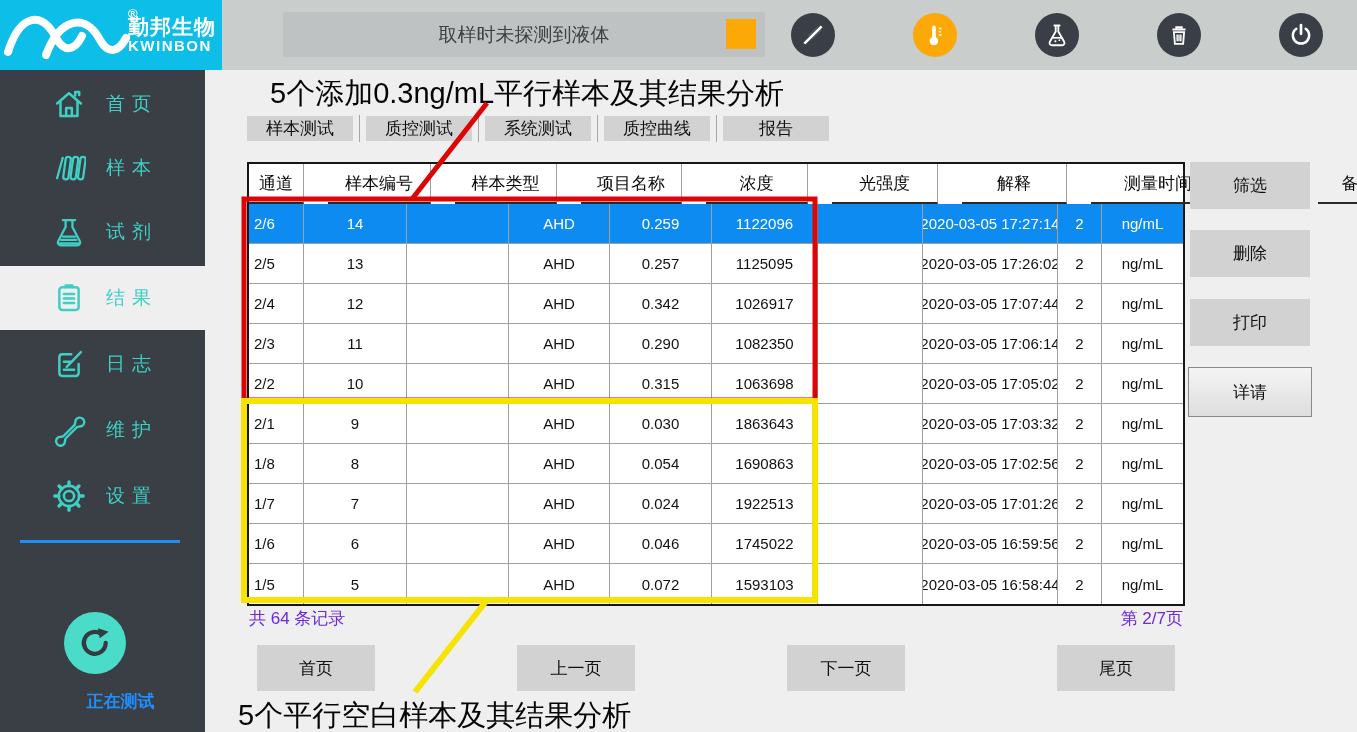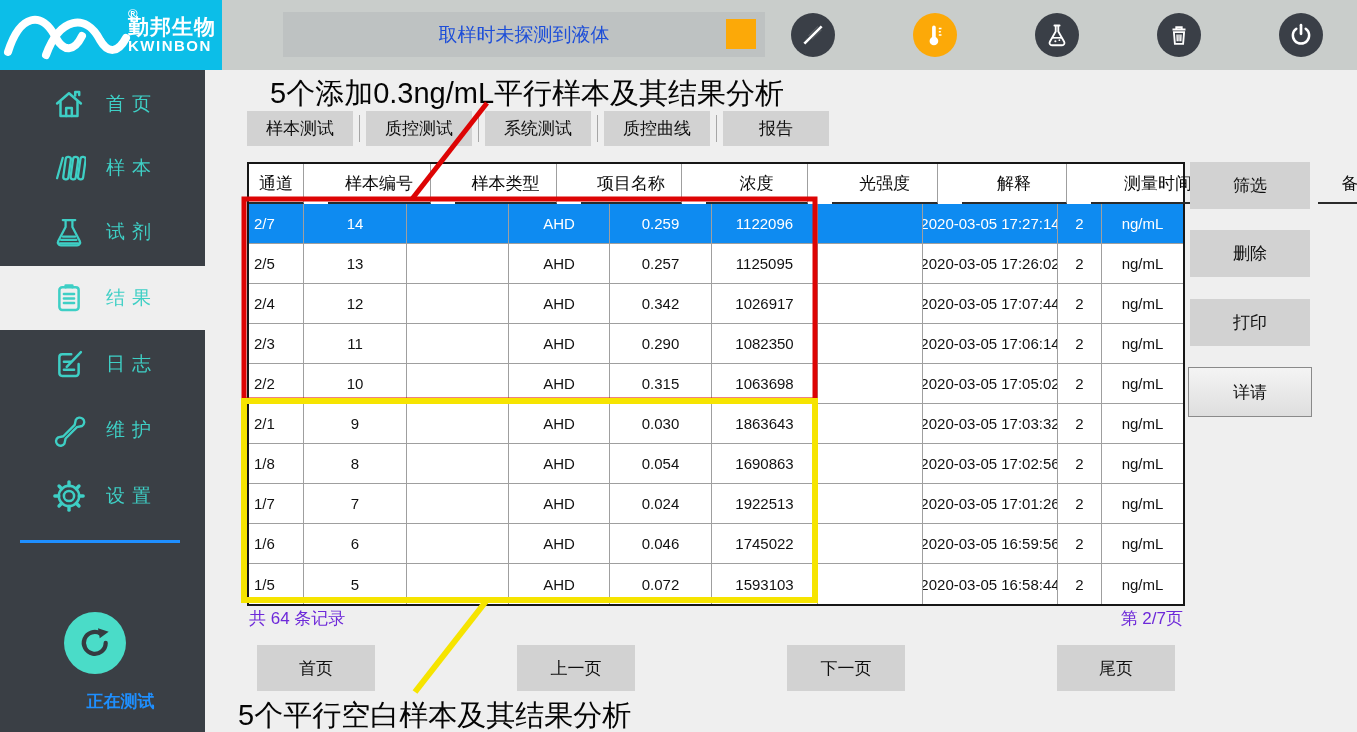--- a/index.html
+++ b/index.html
@@ -9,21 +9,21 @@
 
   
   .topbar { position:absolute; left:222px; top:0; width:1135px; height:70px; background:#c9cdcb; }
   .logo-block { position:absolute; left:0; top:0; width:222px; height:70px; background:#0cbee8; display:flex; align-items:center; }
   .logo-swoosh { margin-left:2px; }
   .logo-text { display:flex; flex-direction:column; margin-left:-14px; line-height:1.05; }
   .logo-cn { color:#fff; font-size:21px; font-weight:bold; letter-spacing:1px; }
   .logo-en { color:#fff; font-size:15px; font-weight:bold; letter-spacing:1.5px; }
   .logo-reg { position:absolute; left:128px; top:6px; color:#fff; font-size:13px; font-weight:bold; }
   .status-box { position:absolute; left:283px; top:12px; width:482px; height:45px; background:#bec2c2; display:flex; align-items:center; justify-content:center; }
-  .status-text { font-size:19px; color:#1d4ed8; }
+  .status-text { font-size:19px; color:#404040; }
   .status-square { position:absolute; right:9px; top:7px; width:30px; height:30px; background:#fca908; }
   .circle-icon { position:absolute; top:13px; width:44px; height:44px; border-radius:50%; background:#3a3f47; display:flex; align-items:center; justify-content:center; cursor:pointer; }
   .circle-icon.warn { background:#fca908; }
 
   
   .sidebar { position:absolute; left:0; top:70px; width:205px; height:662px; background:#3a3f45; }
   .side-item { position:absolute; left:0; width:205px; height:64px; display:flex; align-items:center; cursor:pointer; }
   .side-item.active { background:#efefef; }
   .side-item .icon { margin-left:52px; width:34px; height:34px; flex:none; }
   .side-item .lbl { margin-left:20px; font-size:19px; letter-spacing:7px; color:#3ecfc5; white-space:nowrap; }
@@ -31,21 +31,21 @@
   .refresh-btn { position:absolute; left:64px; top:542px; width:62px; height:62px; border-radius:50%; background:#4adcc8; display:flex; align-items:center; justify-content:center; cursor:pointer; }
   .running-label { position:absolute; left:0; top:620px; width:205px; text-align:center; color:#1e8fff; font-size:17px; font-weight:bold;padding-left:36px; }
 
   
   .anno-title { position:absolute; left:270px; top:74px; font-size:29px; color:#050505; font-weight:400; white-space:nowrap; z-index:40; }
   .anno-bottom { position:absolute; left:238px; top:696px; font-size:29px; color:#050505; font-weight:500; white-space:nowrap; z-index:40; }
   #anno-overlay { position:absolute; left:0; top:0; width:1357px; height:732px; z-index:50; pointer-events:none; }
 
   
   .tabs { position:absolute; left:247px; top:112px; height:33px; display:flex; align-items:center; }
-  .tab { width:106px; height:35px; background:#d2d2d2; display:flex; align-items:center; justify-content:center; font-size:17px; color:#101010; cursor:pointer; flex:none; }
+  .tab { width:106px; height:25px; background:#d2d2d2; display:flex; align-items:center; justify-content:center; font-size:17px; color:#101010; cursor:pointer; flex:none; }
   .tab-divider { width:1px; height:27px; background:#a6a6a6; margin:0 6px; flex:none; }
 
   
   .grid-cols { display:grid; grid-template-columns:55px 103px 102px 101px 102px 106px 105px 135px 44px 81px; }
   .rtable { position:absolute; left:247px; top:162px; width:938px; border:2px solid #161616; background:#fff; }
   .thead { height:40px;gap:24px; }
   .thead .hcell { display:flex; align-items:center; justify-content:center; font-size:17px; color:#0a0a0a; border-right:1px solid #9f9f9f; border-bottom:2px solid #2a2a2a; }
   .thead .hcell:last-child { border-right:none; }
   .trow { height:40px; }
   .tcell { display:flex; align-items:center; justify-content:center; font-size:15px; color:#111; border-right:1px solid #9f9f9f; border-bottom:1px solid #9f9f9f; overflow:hidden; white-space:nowrap; }
@@ -234,21 +234,21 @@
       <div class="hcell">项目名称</div>
       <div class="hcell">浓度</div>
       <div class="hcell">光强度</div>
       <div class="hcell">解释</div>
       <div class="hcell">测量时间</div>
       <div class="hcell">重复</div>
       <div class="hcell">备注</div>
     </div>
     <div>
         <div class="trow grid-cols selected">
-          <div class="tcell c0">2/7</div>
+          <div class="tcell c0">2/6</div>
           <div class="tcell c1">14</div>
           <div class="tcell c2"></div>
           <div class="tcell c3">AHD</div>
           <div class="tcell c4">0.259</div>
           <div class="tcell c5">1122096</div>
           <div class="tcell c6"></div>
           <div class="tcell c7">2020-03-05 17:27:14</div>
           <div class="tcell c8">2</div>
           <div class="tcell c9">ng/mL</div>
         </div>

